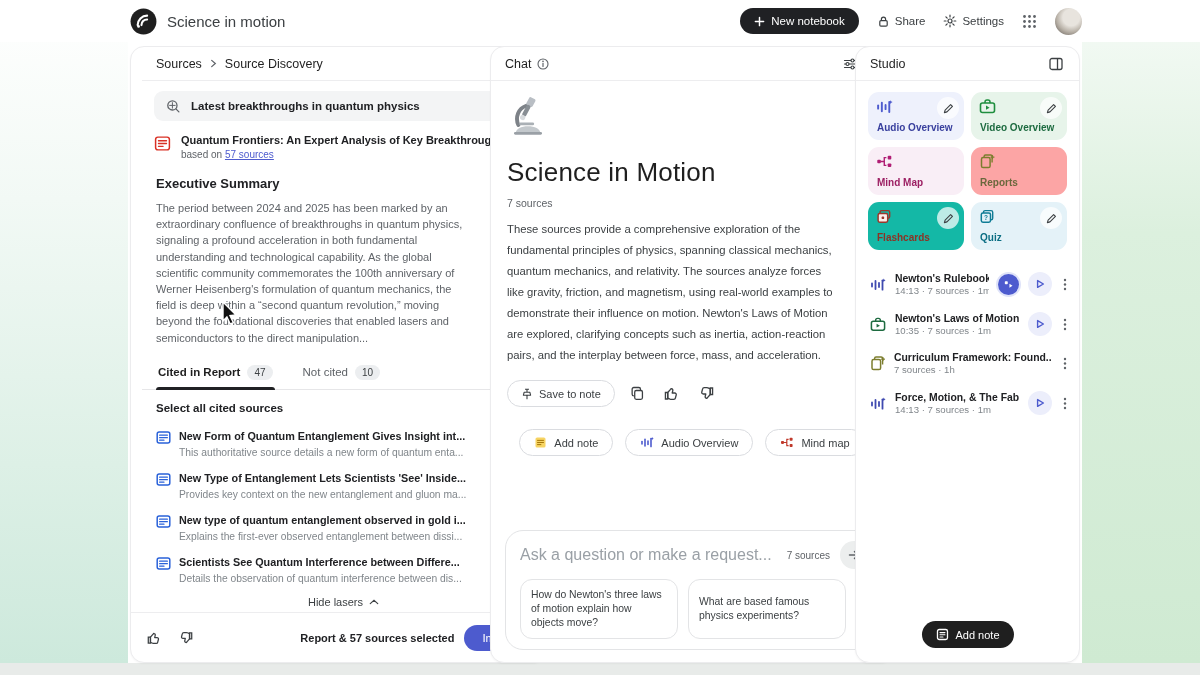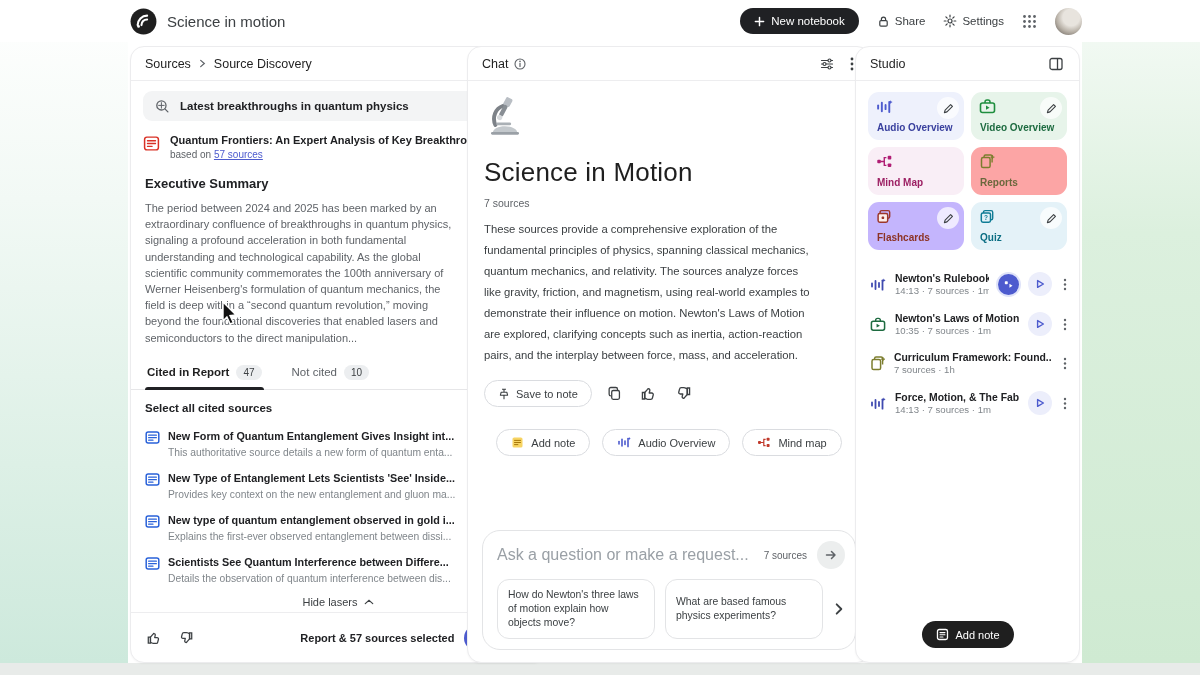--- a/index.html
+++ b/index.html
@@ -26,22 +26,22 @@
     border:none; border-radius:14px; height:26px; padding:0 14px; font-size:11.5px; cursor:pointer;
     font-family:inherit; }
   .hdr-link { display:flex; align-items:center; gap:5px; font-size:11.5px; color:#3c4043; cursor:pointer; }
   .apps-grid { cursor:pointer; display:flex; }
   .avatar { width:27px; height:27px; border-radius:50%; cursor:pointer;
     background:radial-gradient(circle at 60% 35%, #e8e4de 0 35%, #b9b2a8 60%, #57504a 100%); }
 
   
   .panel { position:absolute; top:46px; height:617px; background:#fff;
     border:1px solid #ececee; border-radius:14px; box-shadow:0 1px 2px rgba(0,0,0,.04); }
-  .panel-sources { left:130px; width:416px; }
-  .panel-chat    { left:467px; width:404px; }
+  .panel-sources { left:130px; width:416px;padding-left:11px; }
+  .panel-chat    { left:490px; width:404px; }
   .panel-studio  { left:855px; width:225px; }
   .phead { height:34px; display:flex; align-items:center; justify-content:space-between;
     padding:0 14px; border-bottom:1px solid #ededef; }
   .phead-title { font-size:12.5px; color:#1f1f1f; display:flex; align-items:center; gap:6px; }
   .icon-btn { background:none; border:none; cursor:pointer; display:flex; align-items:center;
     justify-content:center; padding:2px; }
 
   
   .crumb { display:flex; align-items:center; gap:7px; font-size:12.5px; color:#1f1f1f; }
   .crumb-link { cursor:pointer; }
@@ -614,21 +614,21 @@
     <div class="tool-card" style="background:#fca5a5">
       <span style="display:flex">
           <svg width="16" height="15" viewBox="0 0 15 15">
             <path d="M4.6 3.2V2.4A1.4 1.4 0 0 1 6 1h5.2a1.4 1.4 0 0 1 1.4 1.4v6" fill="none" stroke="#7c7d2e" stroke-width="1.4"></path>
             <rect x="2" y="3.6" width="8.6" height="10" rx="1.6" fill="none" stroke="#7c7d2e" stroke-width="1.5"></rect>
             <path d="M13 1.6v3M11.5 3.1h3" stroke="#7c7d2e" stroke-width="1.2" stroke-linecap="round"></path>
           </svg>
         </span>
       <span class="tool-label" style="color:#6a683d">Reports</span>
     </div>
-    <div class="tool-card" style="background:#c4b5fd">
+    <div class="tool-card" style="background:#14b8a6">
       <span style="display:flex">
           <svg width="16" height="15" viewBox="0 0 15 15">
             <rect x="3.6" y="1.6" width="9.6" height="7.6" rx="1.6" fill="none" stroke="#9c372b" stroke-width="1.4"></rect>
             <rect x="1.6" y="4.6" width="9.6" height="8.6" rx="1.6" fill="#fceeea" stroke="#9c372b" stroke-width="1.5"></rect>
             <rect x="5.2" y="7.6" width="2.4" height="2.4" rx=".6" fill="#9c372b"></rect>
           </svg>
         </span>
       <span class="tool-label" style="color:#8c3325">Flashcards</span>
       <button class="tool-edit">
           <svg width="11" height="11" viewBox="0 0 12 12">

